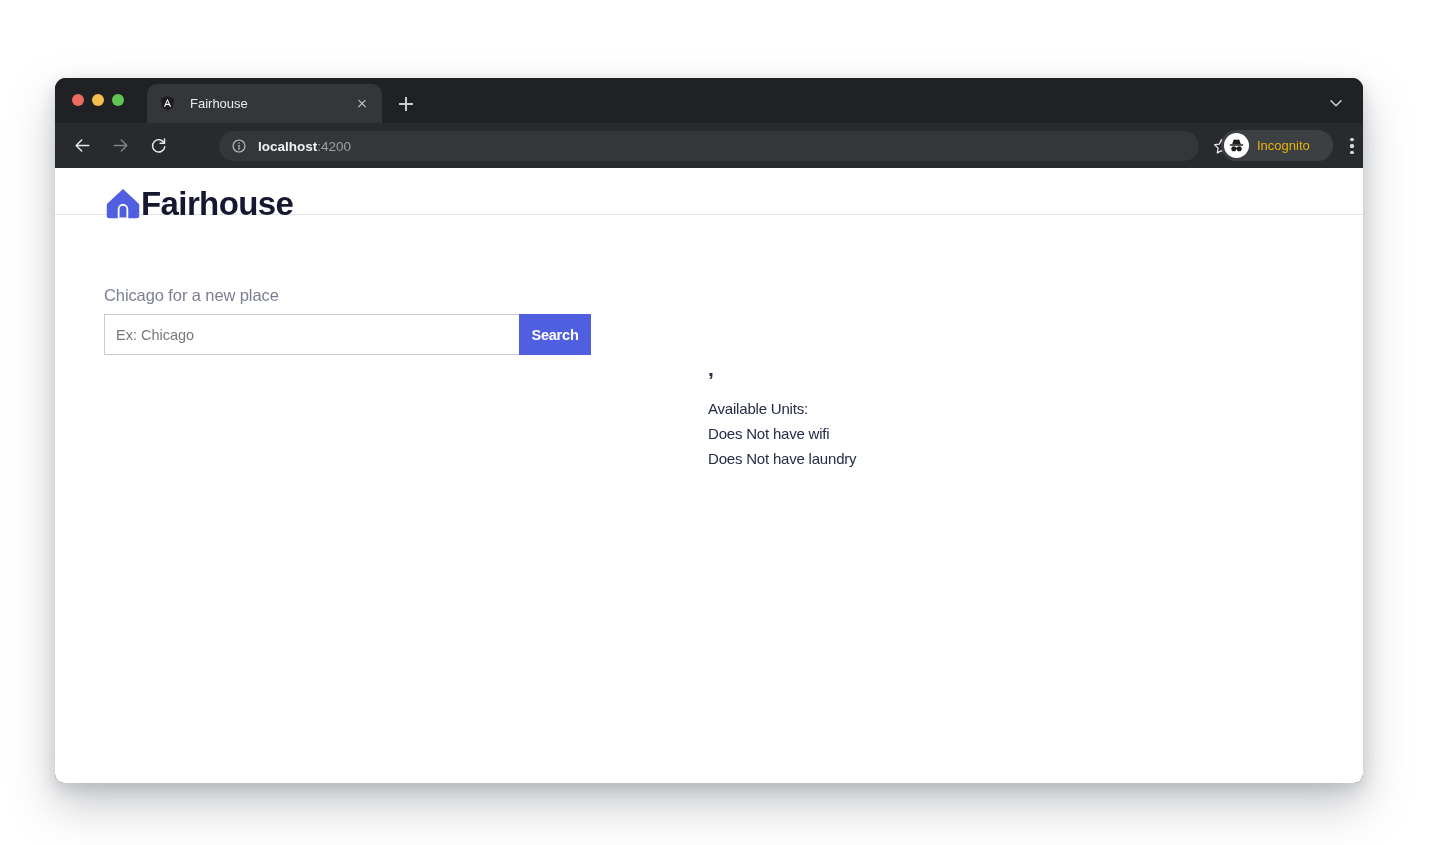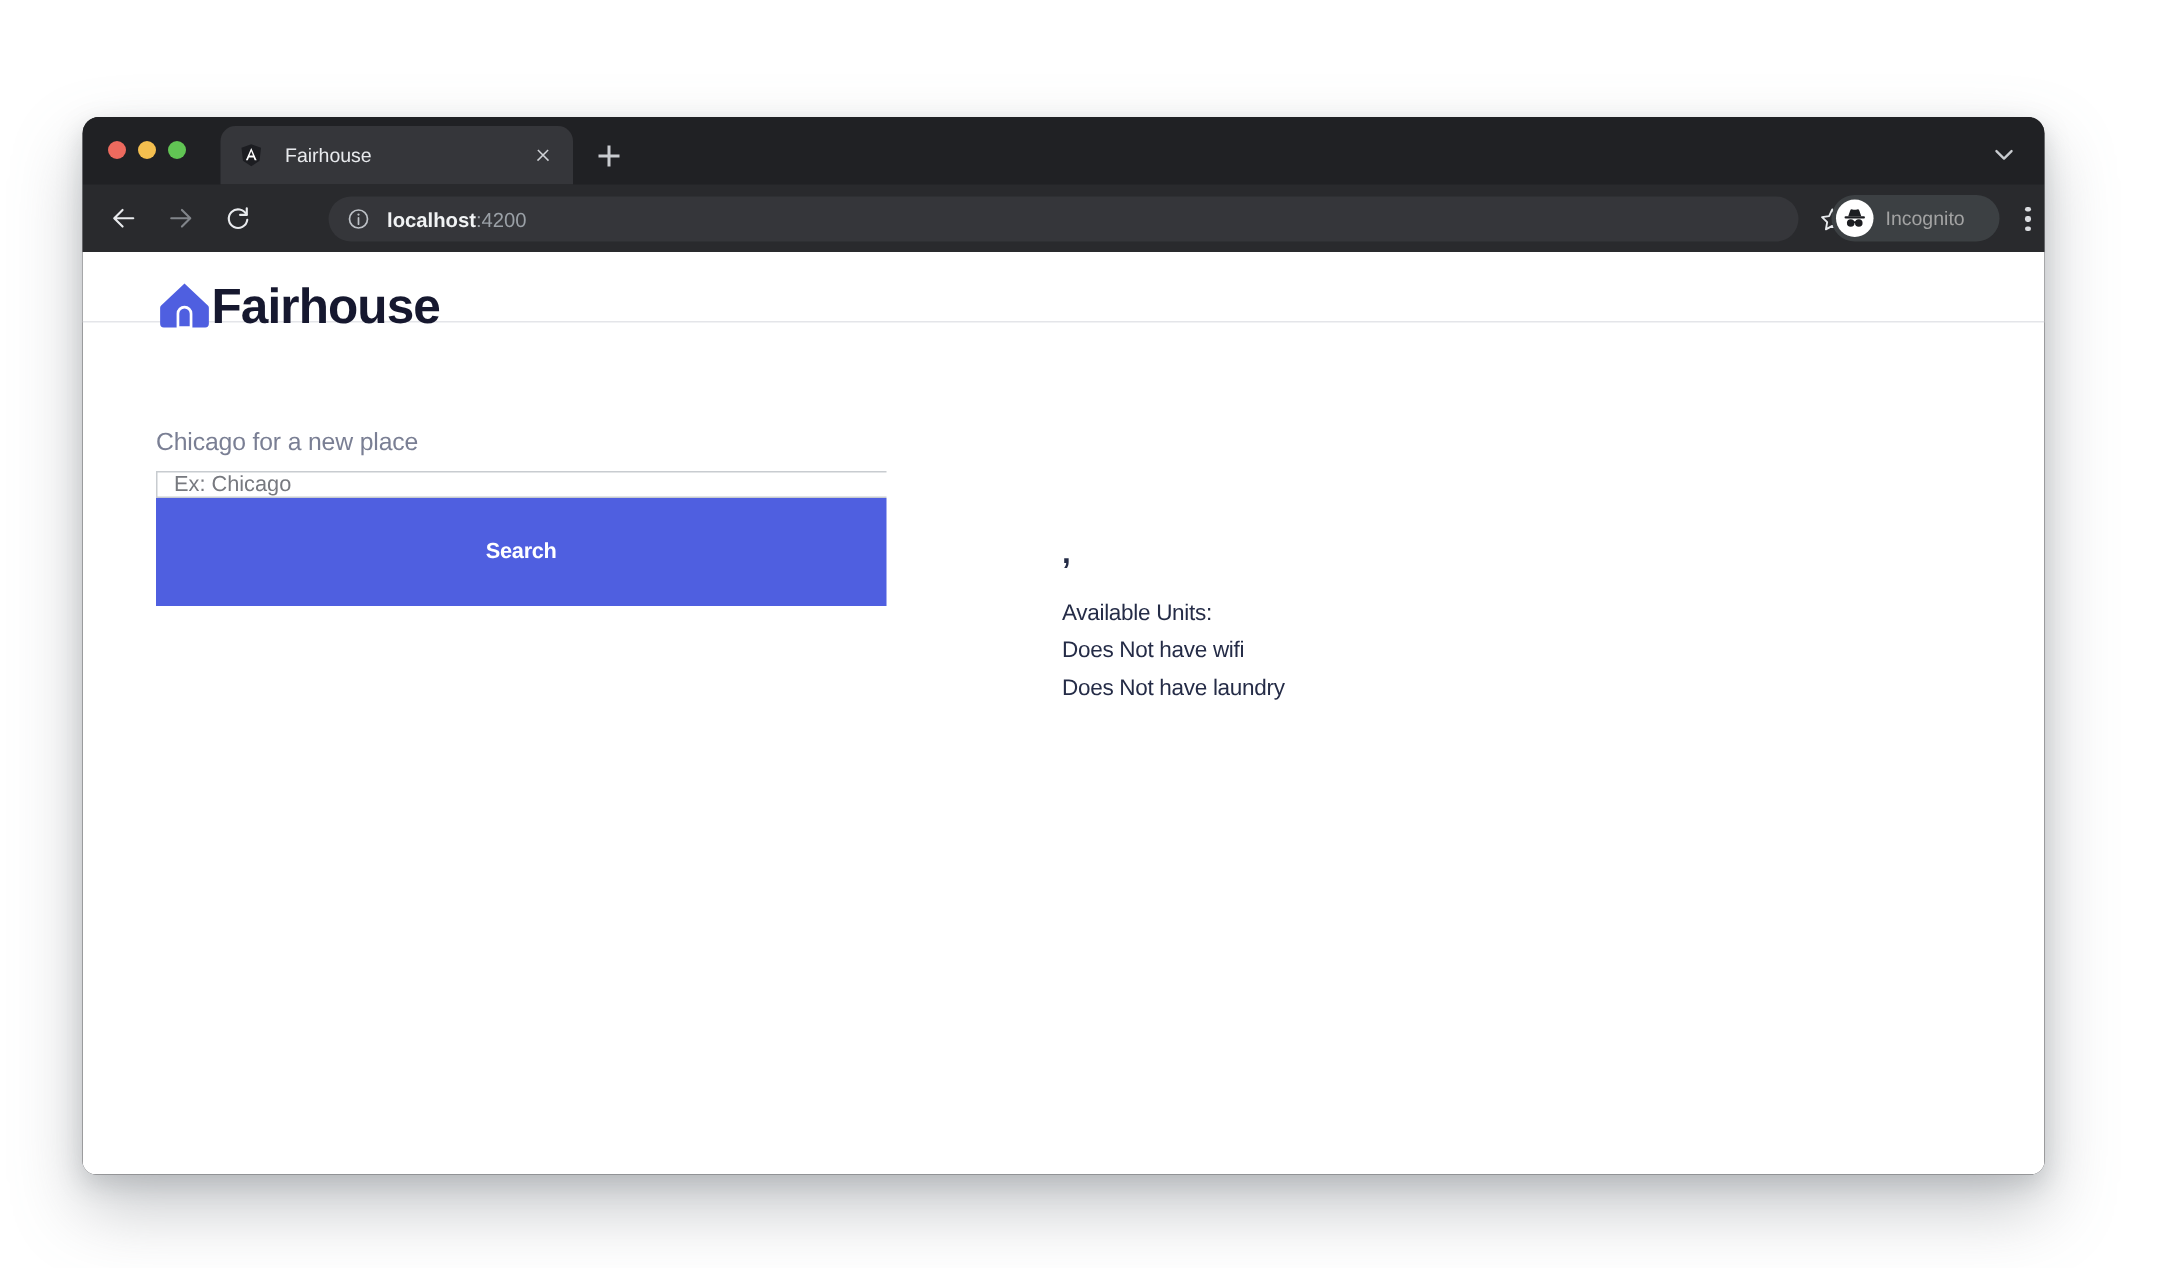--- a/index.html
+++ b/index.html
@@ -210,21 +210,21 @@
     height: 25px;
     flex: 0 0 25px;
     border-radius: 50%;
     background: #ffffff;
     display: flex;
     align-items: center;
     justify-content: center;
   }
   #incognito-label {
     margin-left: 8px;
-    color: #a3a3a3;
+    color: #eab308;
     font-size: 13px;
     white-space: nowrap;
   }
   #browser-menu-button {
     position: absolute;
     left: 1283px;
     top: 9px;
     width: 28px;
     height: 28px;
     display: flex;
@@ -286,21 +286,20 @@
   #search-label {
     display: block;
     font-size: 16.5px;
     color: #7a7f94;
     margin-bottom: 9px;
     letter-spacing: -0.1px;
   }
   #search-row {
     display: flex;
     height: 41px;
-    flex-direction: column;
   }
   #search-input {
     flex: 1 1 auto;
     border: 1px solid #c8ccd0;
     border-right: none;
     background: #ffffff;
     font-family: "Liberation Sans", sans-serif;
     font-size: 14.5px;
     color: #2b2f3a;
     padding: 0 11px;

